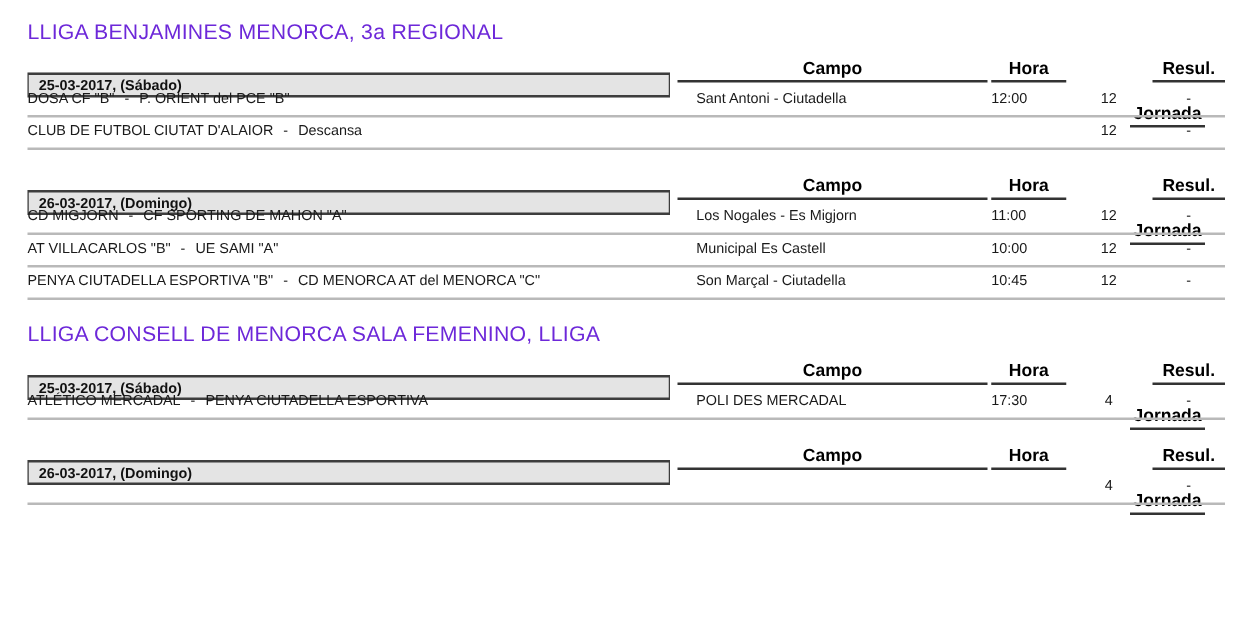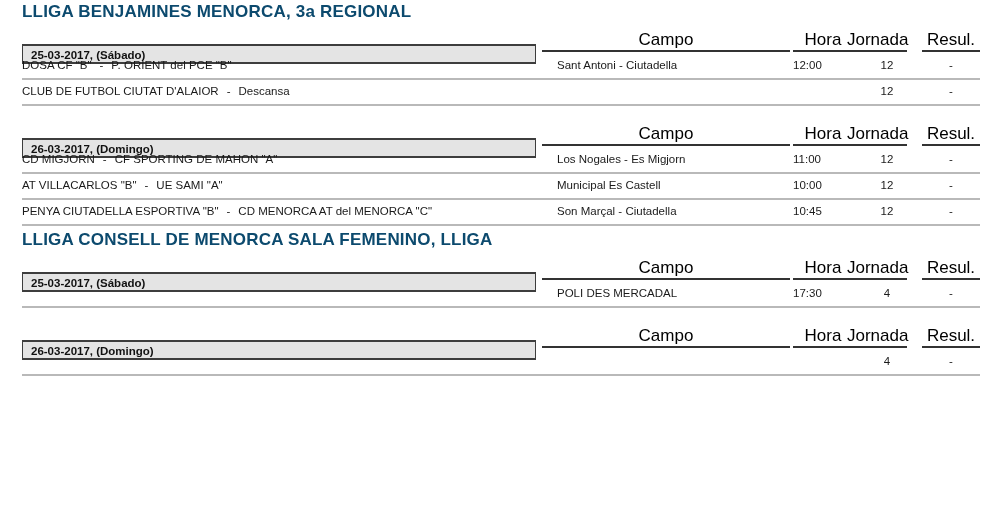--- a/index.html
+++ b/index.html
@@ -19,25 +19,25 @@
     position: relative;
     width: 1000px;
     height: 513px;
     padding: 0;
   }
   .league {
     margin: 0;
   }
   .league-title {
     font-size: 17px;
-    font-weight: bold;
+    font-weight: normal;
     letter-spacing: 0.2px;
-    color: #0c4a6e;
+    color: #6d28d9;
     padding-left: 22px;
-    padding-top: 2px;
+    padding-top: 16px;
     padding-bottom: 10px;
     line-height: 20px;
     white-space: nowrap;
   }
   .day-block {
     margin-bottom: 2px;
   }
   
   .day-head {
     position: relative;
@@ -65,29 +65,29 @@
     font-weight: bold;
     color: #111;
     white-space: nowrap;
   }
   .colhead {
     position: absolute;
     top: 0;
     height: 20px;
     box-sizing: border-box;
     border-bottom: 2px solid #333;
-    font-size: 17px;
-    font-weight: normal;
+    font-size: 14px;
+    font-weight: bold;
     text-align: center;
     line-height: 16px;
     color: #000;
   }
   .ch-campo  { left: 520px; width: 248px; }
   .ch-hora   { left: 771px; width: 60px; }
-  .ch-jornada{ left: 825px; width: 60px; }
+  .ch-jornada{ left: 882px; width: 60px; margin-top: 36px; }
   .ch-resul  { left: 900px; width: 58px; }
 
   
   .match-row {
     position: relative;
     height: 24px;
     margin-left: 22px;
     margin-right: 20px;
     border-bottom: 2px solid #b9b9b9;
   }
@@ -182,20 +182,21 @@
           <div class="day-head">
             <div class="date-box">
               <span class="date-text">25-03-2017,  (Sábado)</span>
             </div>
             <div class="colhead ch-campo">Campo</div>
             <div class="colhead ch-hora">Hora</div>
             <div class="colhead ch-jornada">Jornada</div>
             <div class="colhead ch-resul">Resul.</div>
           </div>
           <div class="match-row">
+            <div class="cell c-teams"><span>ATLÉTICO MERCADAL</span><span class="dash">-</span><span>PENYA CIUTADELLA ESPORTIVA</span></div>
             <div class="cell c-campo">POLI DES MERCADAL</div>
             <div class="cell c-hora">17:30</div>
             <div class="cell c-jornada">4</div>
             <div class="cell c-resul">-</div>
           </div>
           <div class="gap"></div>
         </div>
         <div class="day-block">
           <div class="day-head">
             <div class="date-box">

